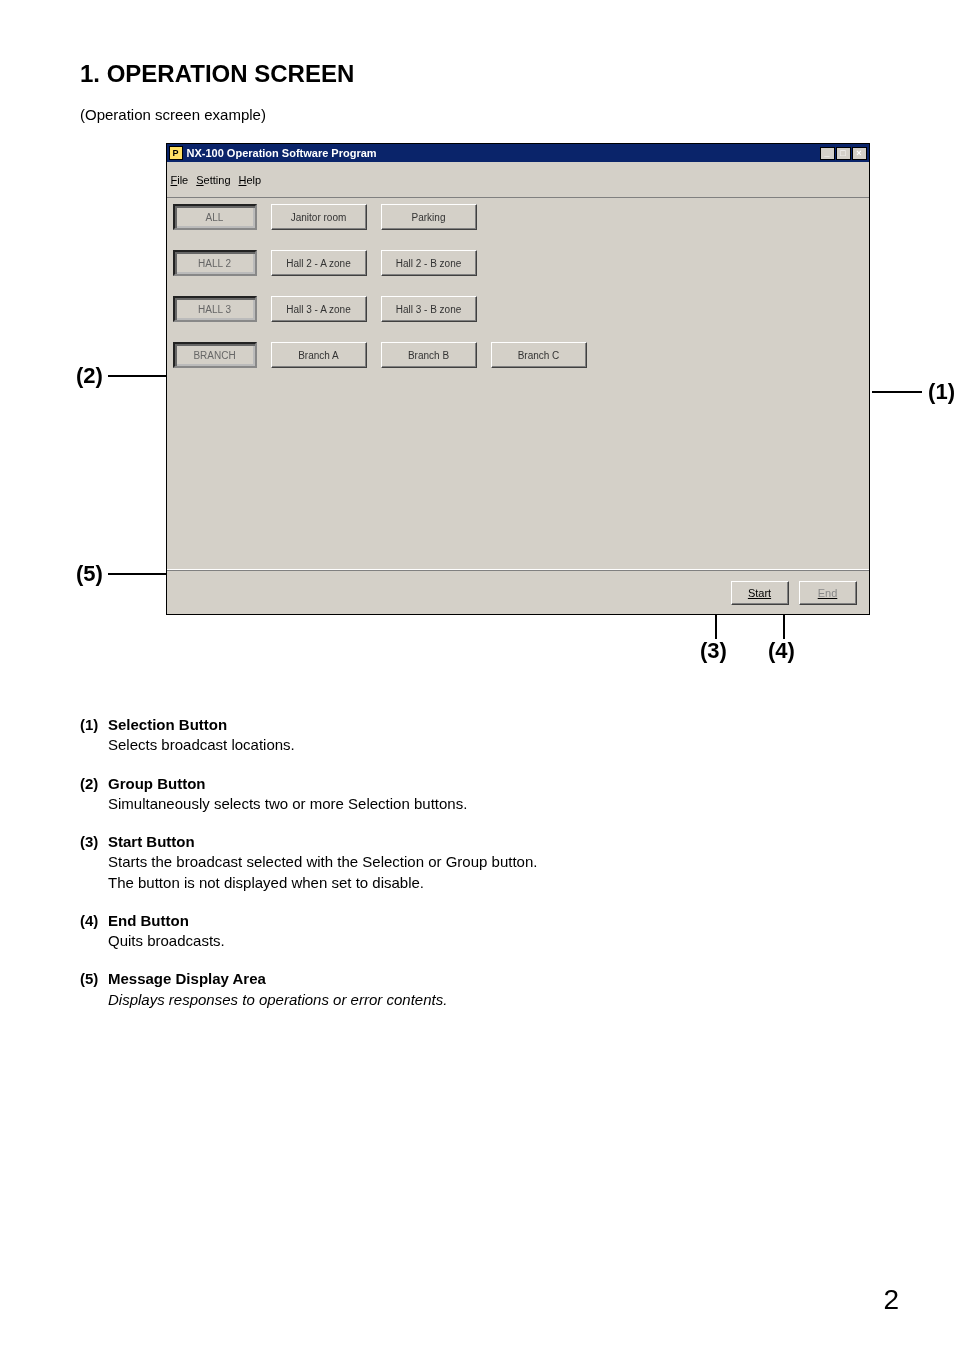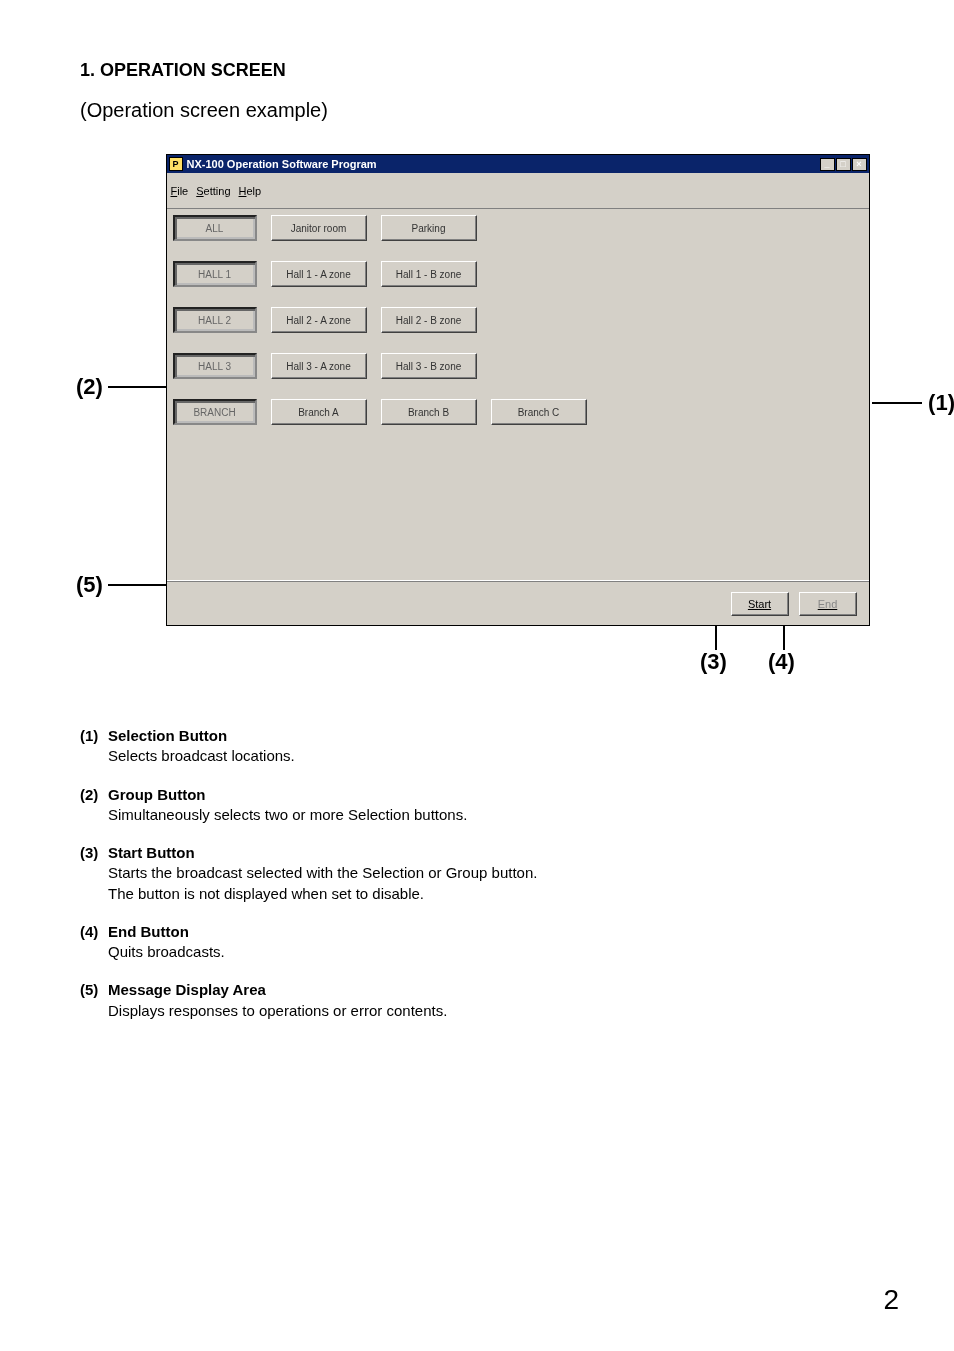--- a/index.html
+++ b/index.html
@@ -10,27 +10,27 @@
     background: #fff;
     width: 954px;
     height: 1351px;
     position: relative;
   }
   .page {
     padding: 60px 80px 0 80px;
     position: relative;
   }
   h1.section-title {
-    font-size: 18px;
+    font-size: 24px;
     font-weight: bold;
     margin: 0 0 18px 0;
   }
   .subtext {
-    font-size: 20px;
-    margin-bottom: 32px;
+    font-size: 15px;
+    margin-bottom: 20px;
   }
   .screenshot-wrap {
     position: relative;
     width: 815px;
     margin-left: 30px;
   }
   
   .app-window {
     width: 704px;
     margin: 0 auto;
@@ -237,25 +237,20 @@
         <span class="menuitem"><span class="ul">F</span><span>ile</span></span>
         <span class="menuitem"><span class="ul">S</span><span>etting</span></span>
         <span class="menuitem"><span class="ul">H</span><span>elp</span></span>
       </div>
       <div class="main-area">
         <div class="button-grid" id="button-grid">
             <div class="button-row">
               <div class="group-btn">ALL</div>
               <div class="sel-btn">Janitor room</div>
               <div class="sel-btn">Parking</div>
-            </div>
-            <div class="button-row">
-              <div class="group-btn">HALL 1</div>
-              <div class="sel-btn">Hall 1 - A zone</div>
-              <div class="sel-btn">Hall 1 - B zone</div>
             </div>
             <div class="button-row">
               <div class="group-btn">HALL 2</div>
               <div class="sel-btn">Hall 2 - A zone</div>
               <div class="sel-btn">Hall 2 - B zone</div>
             </div>
             <div class="button-row">
               <div class="group-btn">HALL 3</div>
               <div class="sel-btn">Hall 3 - A zone</div>
               <div class="sel-btn">Hall 3 - B zone</div>
@@ -302,19 +297,19 @@
         <div class="desc-num">(4)</div>
         <div class="desc-body">
           <div class="desc-title">End Button</div>
           <div style="white-space: pre-line;">Quits broadcasts.</div>
         </div>
       </div>
       <div class="desc-item">
         <div class="desc-num">(5)</div>
         <div class="desc-body">
           <div class="desc-title">Message Display Area</div>
-          <div style="white-space: pre-line;">Displays responses to operations or error contents.</div>
+          <div style="white-space: pre-line; font-style: italic;">Displays responses to operations or error contents.</div>
         </div>
       </div>
     </div>
 </div>
 
 <div class="page-number">2</div>
 
 </body></html>

